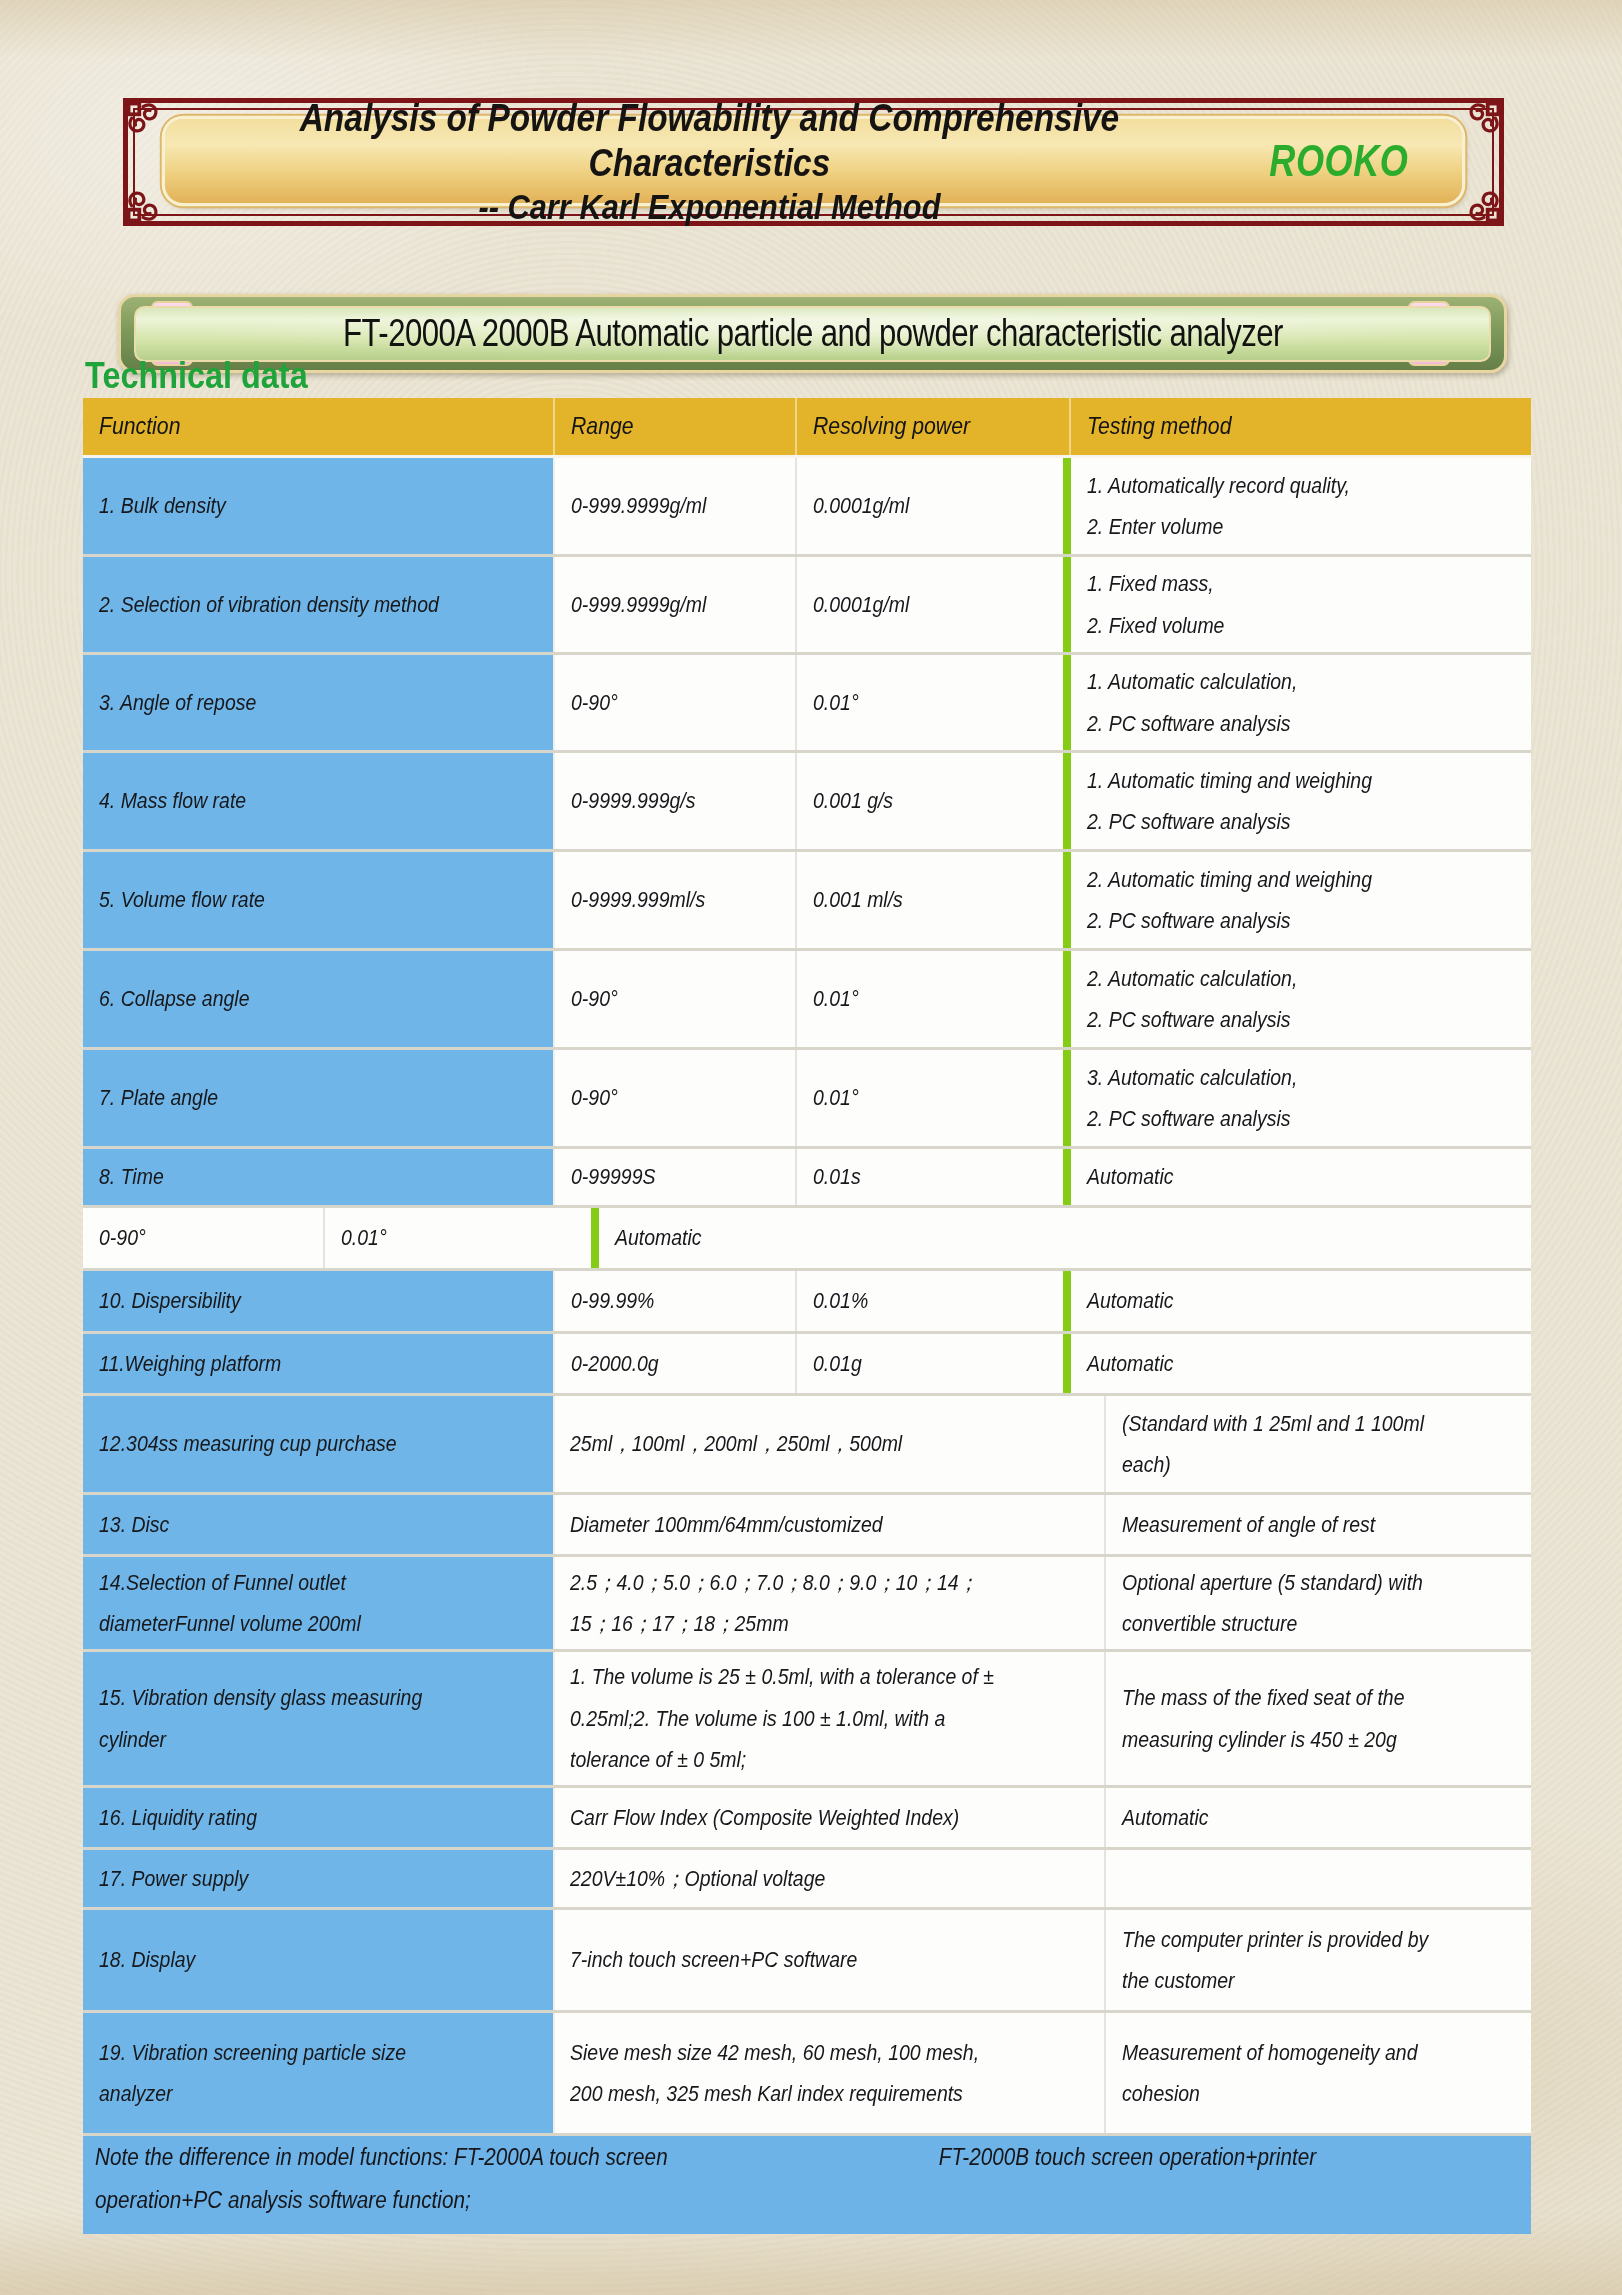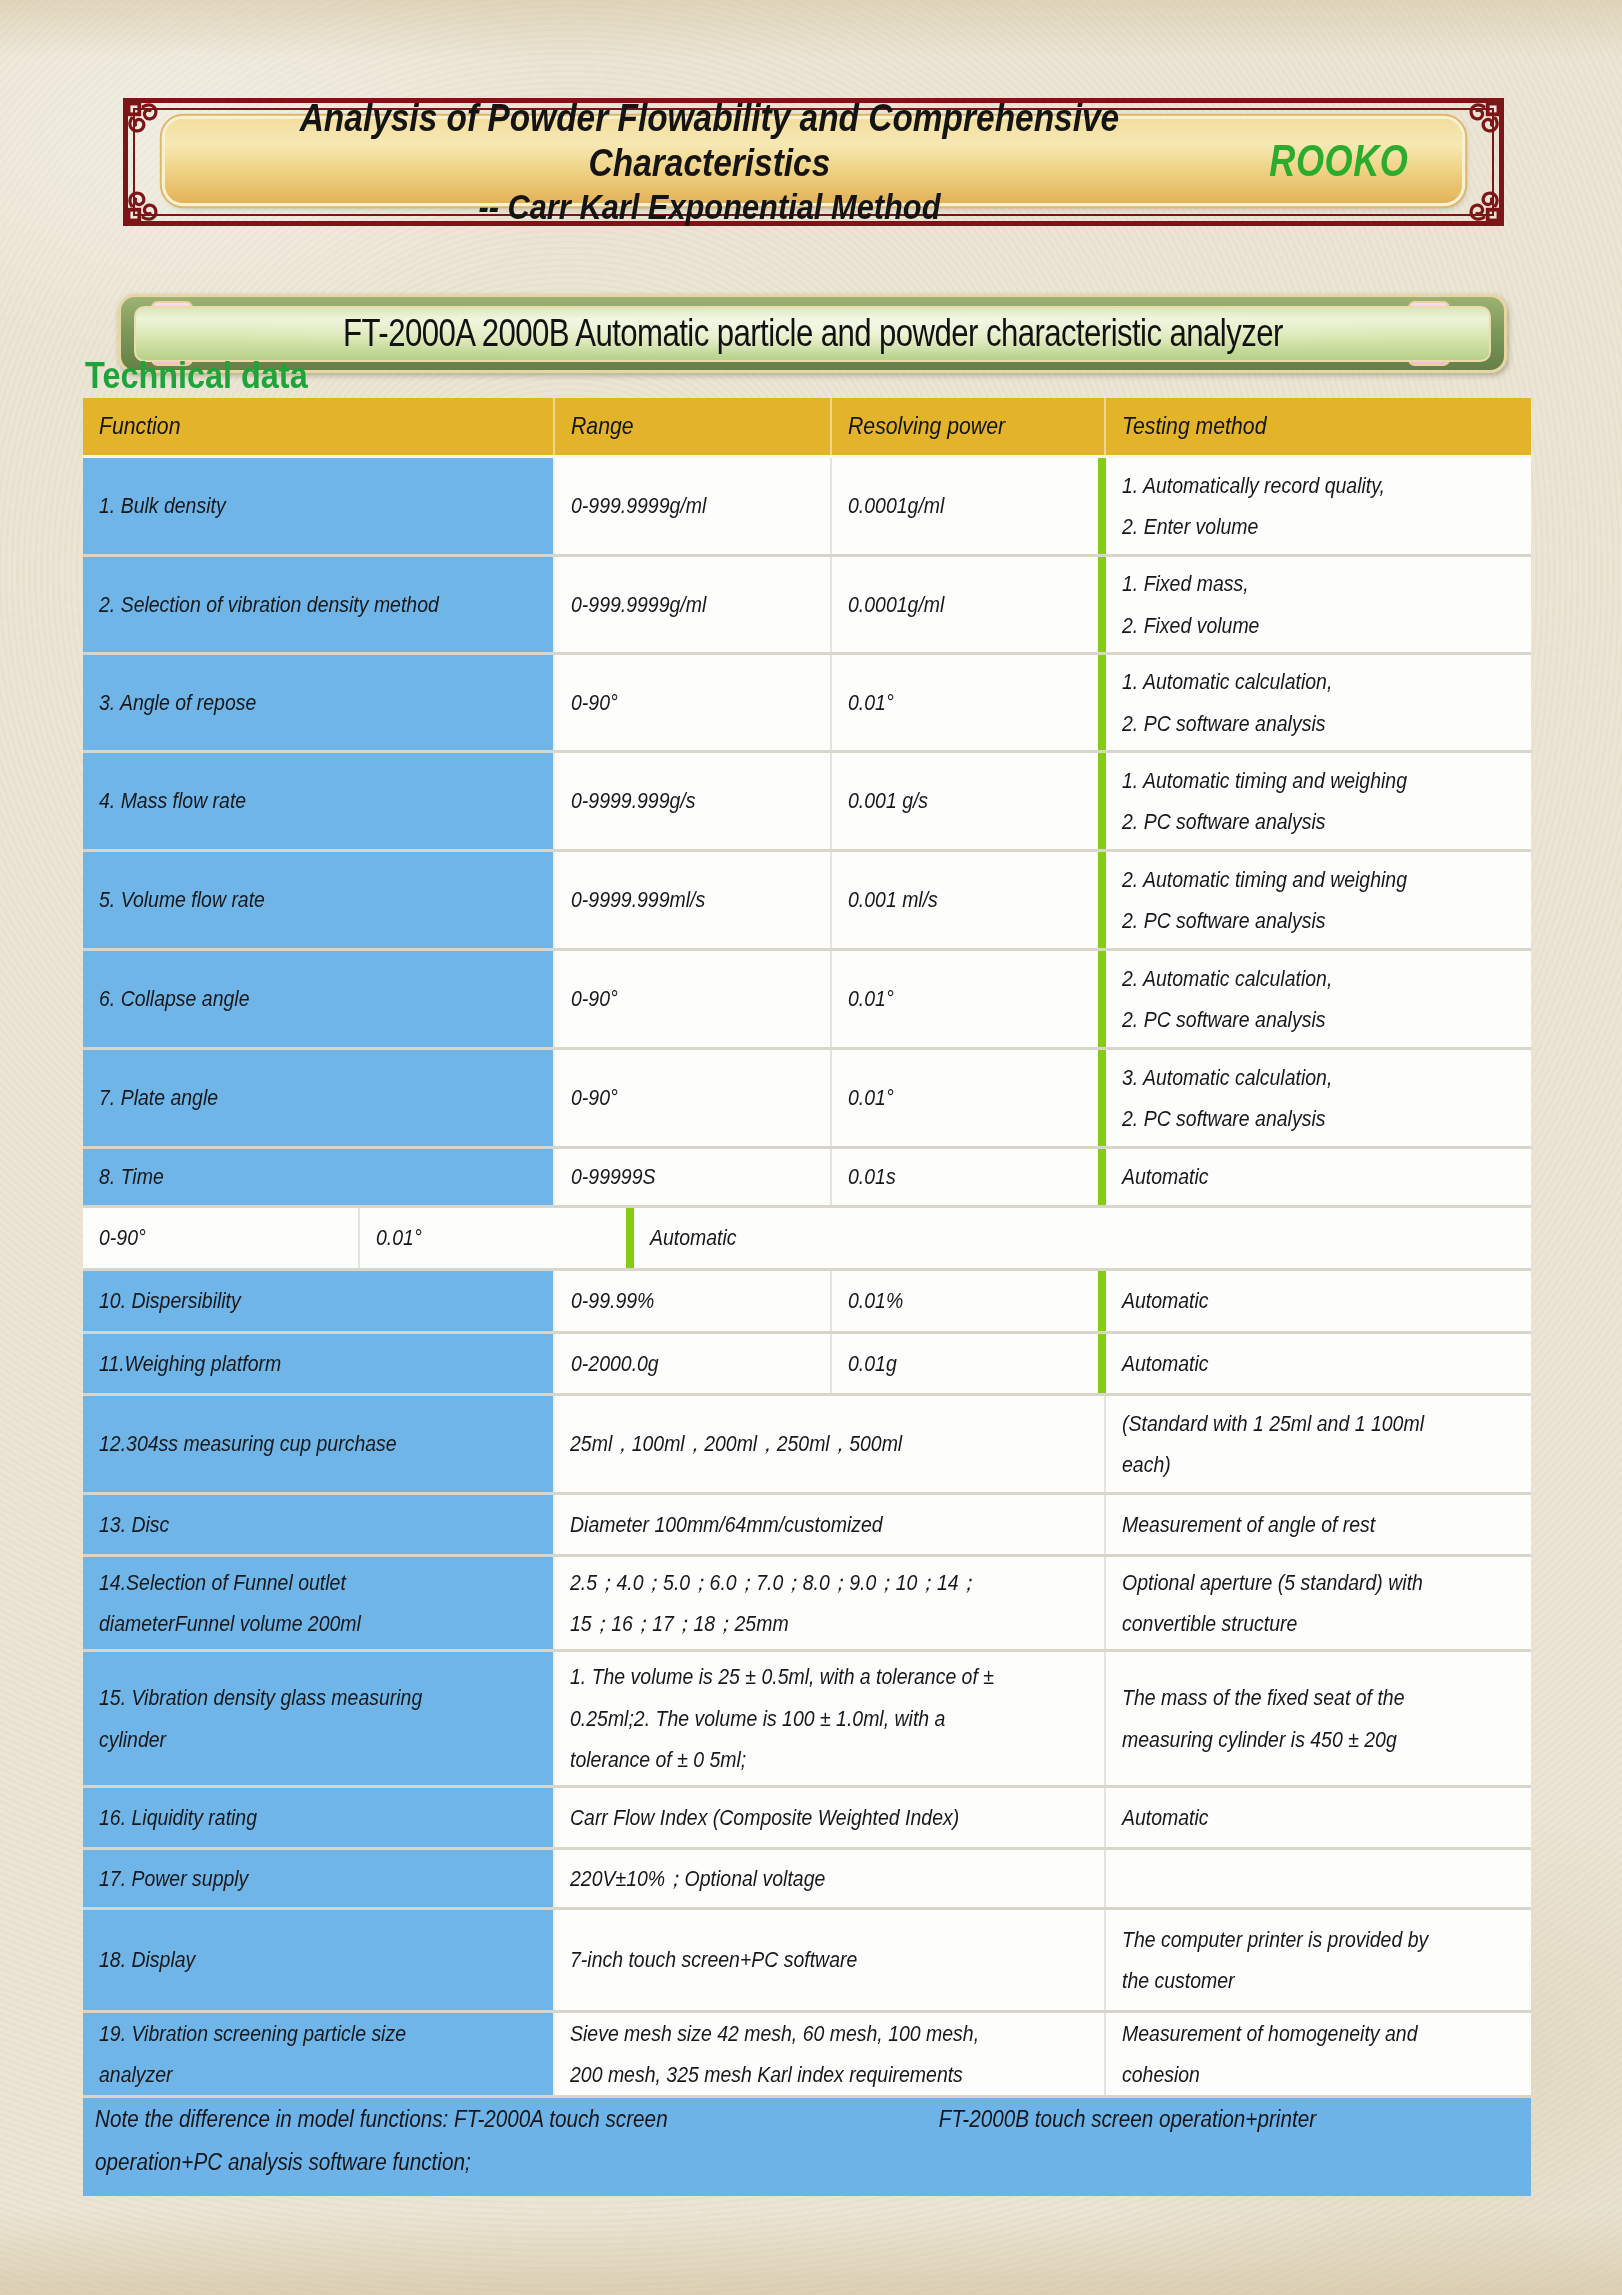--- a/index.html
+++ b/index.html
@@ -54,21 +54,21 @@
   .heading{left:85px;top:355px;font-size:36px;font-weight:700;color:#1EA43A;
     transform:scaleX(.9);transform-origin:0 50%;white-space:nowrap;}
 
   
   .table{left:83px;top:398px;width:1448px;}
   .row{display:flex;background:#FDFDFC;border-bottom:3.3px solid #D8D5CB;box-sizing:border-box;}
   .row:last-child{border-bottom:none;}
   .hrow{background:#E3B32A;border-bottom:3.9px solid #F6F4EC;height:60px;}
   .cell{box-sizing:border-box;display:flex;align-items:center;padding:5.2px 17px 5.2px 15.7px;}
   .fn{width:472px;background:#6FB5E8;border-right:2.6px solid #F0EFE8;}
-  .c2{width:277px;border-right:2px solid #E4E3DC;}
+  .c2{width:242px;border-right:2px solid #E4E3DC;}
   .c3{width:274px;border-right:8px solid #84cc16;}
   .c23{width:552px;border-right:2px solid #E4E3DC;}
   .c4{width:425px;}
   .hrow .fn,.hrow .c2,.hrow .c3,.hrow .c4{background:transparent;border-right:2px solid rgba(255,255,255,.45);}
   .hrow .c4{border-right:none;}
   .txt{display:block;width:113%;transform:scaleX(.885);transform-origin:0 50%;
     white-space:pre-line;font-style:italic;font-size:22px;line-height:1.88;color:#17181B;}
   .htxt{font-size:24px;line-height:1.1;color:#131313;}
   .note{background:#6DB3E7;height:98px;display:flex;flex-direction:row;justify-content:center;
     padding:0 11.8px;box-sizing:border-box;border-bottom:none;}
@@ -393,21 +393,21 @@
       </div>
     <div class="cell c23">
         <span class="txt">7-inch touch screen+PC software</span>
       </div>
     <div class="cell c4">
         <span class="txt">The computer printer is provided by
 the customer</span>
       </div>
   </div>
 
-  <div class="row" style="height:85px">
+  <div class="row" style="height:123px">
     <div class="cell fn">
         <span class="txt">19. Vibration screening particle size
 analyzer</span>
       </div>
     <div class="cell c23">
         <span class="txt">Sieve mesh size 42 mesh, 60 mesh, 100 mesh,
 200 mesh, 325 mesh Karl index requirements</span>
       </div>
     <div class="cell c4">
         <span class="txt">Measurement of homogeneity and

